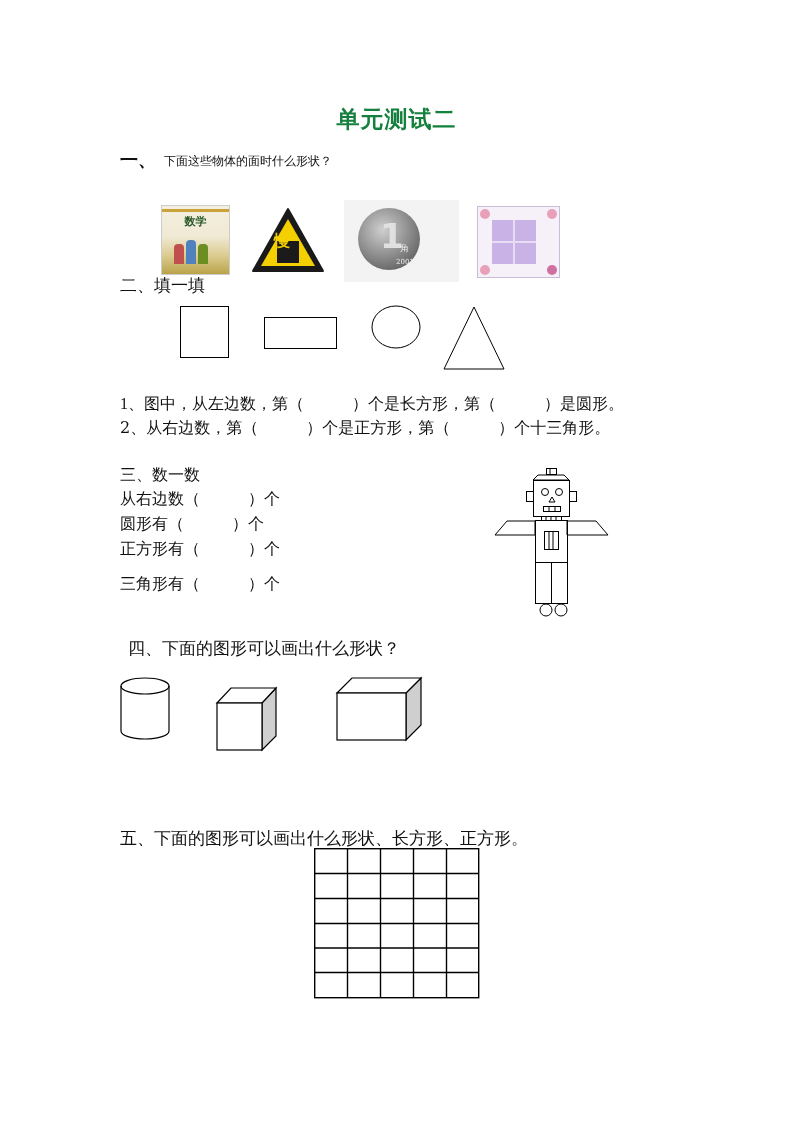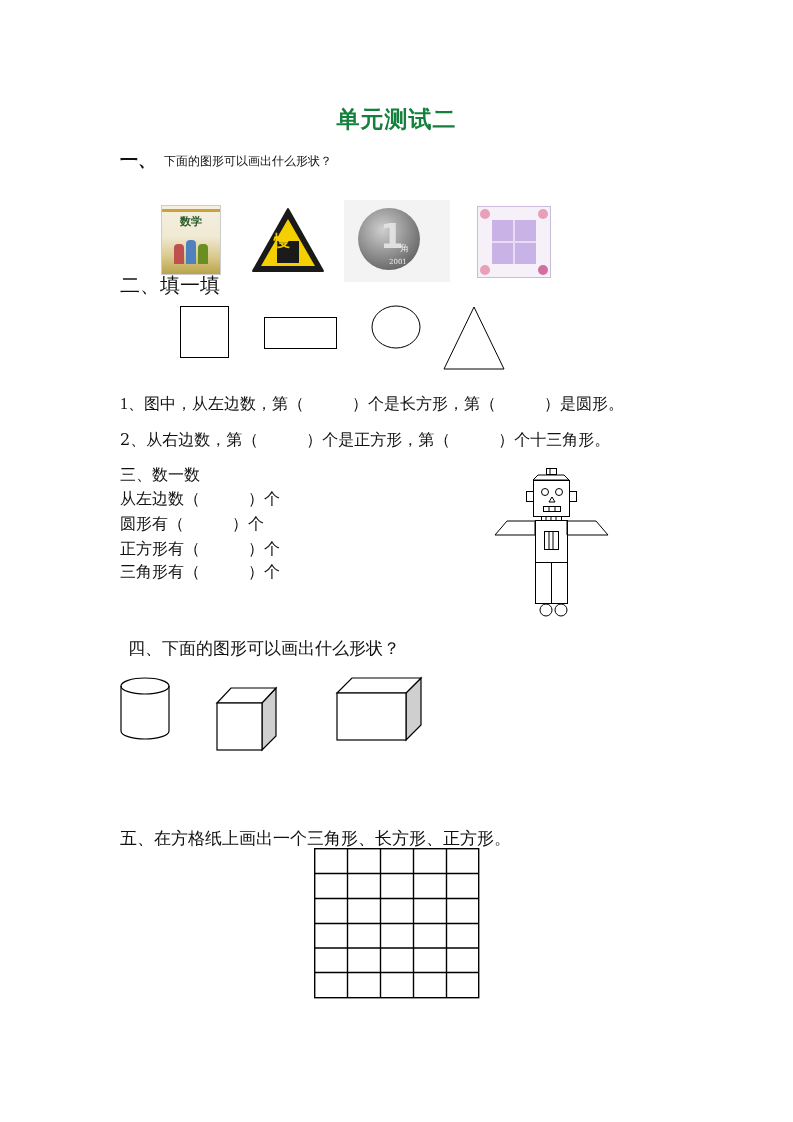--- a/index.html
+++ b/index.html
@@ -4,78 +4,78 @@
 <style>
   html, body { margin:0; padding:0; background:#ffffff; }
   body { width:793px; height:1122px; position:relative; overflow:hidden;
          font-family:"DejaVu Serif","Liberation Serif",serif; color:#111; }
   .abs { position:absolute; }
   .title { left:0; width:793px; top:104px; text-align:center; font-size:23px; font-weight:bold;
            font-family:"DejaVu Sans","Liberation Sans",sans-serif; color:#15803d; letter-spacing:1px; }
   .s1 { left:120px; top:148px; font-size:18px; font-weight:bold; font-family:"DejaVu Sans",sans-serif; }
   .s1q { left:164px; top:153px; font-size:12px; }
   .line { font-size:16px; white-space:pre; line-height:24px; }
-  .pic { position:absolute; }
+  .pic { position:absolute;padding-left:9px; }
   svg { position:absolute; overflow:visible; }
 </style>
 </head>
 <body>
 
 <div class="abs title">单元测试二</div>
 
 <div class="abs s1">一、</div>
-<div class="abs s1q">下面的图形可以画出什么形状？</div>
+<div class="abs s1q">下面这些物体的面时什么形状？</div>
 
 <div class="pic" style="left:161px;top:205px;width:58px;height:68px;background:linear-gradient(#f4efe0 0%,#f0e9d4 45%,#d9c98a 75%,#b9a34a 100%);border:1px solid #ccc;">
   <div style="position:absolute;left:0;right:0;top:3px;height:3px;background:#c9a23a;"></div>
   <div style="position:absolute;left:0;right:0;top:8px;text-align:center;font-size:11px;font-weight:bold;color:#2a5a2a;">数学</div>
   <div style="position:absolute;left:12px;top:38px;width:10px;height:20px;background:#c0504d;border-radius:4px 4px 0 0;"></div>
   <div style="position:absolute;left:24px;top:34px;width:10px;height:24px;background:#4f81bd;border-radius:4px 4px 0 0;"></div>
   <div style="position:absolute;left:36px;top:38px;width:10px;height:20px;background:#6b8e23;border-radius:4px 4px 0 0;"></div>
 </div>
 
 <svg style="left:251px;top:207px;" width="74" height="66">
   <polygon points="37,2 72,64 2,64" fill="#1a1a1a" stroke="#1a1a1a" stroke-width="2" stroke-linejoin="round"></polygon>
   <polygon points="37,12 64,59 10,59" fill="#f5d000"></polygon>
   <rect x="26" y="34" width="22" height="22" fill="#1a1a1a"></rect>
 </svg>
 <div class="abs" style="left:274px;top:231px;font-size:16px;font-weight:bold;color:#f5d000;font-family:'DejaVu Sans',sans-serif;">慢</div>
 
 <div class="pic" style="left:344px;top:200px;width:106px;height:82px;background:#f3f3f3;">
   <div style="position:absolute;left:14px;top:8px;width:62px;height:62px;border-radius:50%;background:radial-gradient(circle at 40% 35%,#cfcfcf,#707070 70%,#444);"></div>
   <div style="position:absolute;left:36px;top:16px;font-size:34px;font-weight:bold;color:#e0e0e0;font-family:'DejaVu Sans',sans-serif;">1</div>
   <div style="position:absolute;left:56px;top:42px;font-size:9px;color:#eee;">角</div>
-  <div style="position:absolute;left:45px;top:58px;font-size:7px;color:#eee;">2001</div>
+  <div style="position:absolute;left:52px;top:58px;font-size:7px;color:#eee;">2001</div>
 </div>
 
 <div class="pic" style="left:477px;top:206px;width:72px;height:70px;background:#f6f0f8;border:1px solid #c8bcd8;">
   <div style="position:absolute;left:14px;top:13px;width:44px;height:44px;background:#c9b3e6;"></div>
   <div style="position:absolute;left:35px;top:13px;width:2px;height:44px;background:#e8dcf4;"></div>
   <div style="position:absolute;left:14px;top:34px;width:44px;height:2px;background:#e8dcf4;"></div>
   <div style="position:absolute;left:2px;top:2px;width:10px;height:10px;border-radius:50%;background:#e8a0b8;"></div>
   <div style="position:absolute;right:2px;top:2px;width:10px;height:10px;border-radius:50%;background:#e8a0b8;"></div>
   <div style="position:absolute;left:2px;bottom:2px;width:10px;height:10px;border-radius:50%;background:#e8a0b8;"></div>
   <div style="position:absolute;right:2px;bottom:2px;width:10px;height:10px;border-radius:50%;background:#d070a0;"></div>
 </div>
 
-<div class="abs line" style="left:120px;top:273px;font-size:20px;">二、填一填</div>
+<div class="abs line" style="left:120px;top:273px;font-size:17px;">二、填一填</div>
 <svg style="left:0;top:0;" width="793" height="380">
   <rect x="180.5" y="306.5" width="48" height="51" fill="none" stroke="#000" stroke-width="1"></rect>
   <rect x="264.5" y="317.5" width="72" height="31" fill="none" stroke="#000" stroke-width="1"></rect>
   <ellipse cx="396" cy="327" rx="24" ry="21" fill="none" stroke="#000" stroke-width="1"></ellipse>
   <polygon points="474,307 504,369 444,369" fill="none" stroke="#000" stroke-width="1"></polygon>
 </svg>
 <div class="abs line" style="left:120px;top:392px;font-family:Liberation Serif, serif;">1、图中，从左边数，第（　　　）个是长方形，第（　　　）是圆形。</div>
-<div class="abs line" style="left:120px;top:416px;margin-top:12px;">2、从右边数，第（　　　）个是正方形，第（　　　）个十三角形。</div>
+<div class="abs line" style="left:120px;top:416px;">2、从右边数，第（　　　）个是正方形，第（　　　）个十三角形。</div>
 
 <div class="abs line" style="left:120px;top:463px;">三、数一数</div>
-<div class="abs line" style="left:120px;top:487px;">从左边数（　　　）个</div>
+<div class="abs line" style="left:120px;top:487px;">从右边数（　　　）个</div>
 <div class="abs line" style="left:120px;top:511px;margin-top:26px;">正方形有（　　　）个</div>
 <div class="abs line" style="left:120px;top:512px;">圆形有（　　　）个</div>
-<div class="abs line" style="left:120px;top:560px;">三角形有（　　　）个</div>
+<div class="abs line" style="left:120px;top:572px;">三角形有（　　　）个</div>
 
 <svg style="left:490px;top:460px;" width="130" height="165">
   <g fill="none" stroke="#000" stroke-width="1">
 
     <rect x="56.5" y="8.5" width="10" height="6"></rect>
     <line x1="60" y1="8" x2="60" y2="14"></line>
 
     <polygon points="48,15 74,15 79,20 43,20"></polygon>
 
     <rect x="43.5" y="20.5" width="36" height="36"></rect>
@@ -126,21 +126,21 @@
     <polygon points="217,703 231,688 276,688 262,703" fill="#fff"></polygon>
     <rect x="217" y="703" width="45" height="47" fill="#fff"></rect>
   </g>
   <g stroke="#000" stroke-width="1.2">
     <polygon points="406,693 421,678 421,725 406,740" fill="#cfcfcf"></polygon>
     <polygon points="337,693 352,678 421,678 406,693" fill="#fff"></polygon>
     <rect x="337" y="693" width="69" height="47" fill="#fff"></rect>
   </g>
 </svg>
 
-<div class="abs line" style="left:120px;top:826px;font-size:17px;">五、在方格纸上画出一个三角形、长方形、正方形。</div>
+<div class="abs line" style="left:120px;top:826px;font-size:17px;">五、下面的图形可以画出什么形状、长方形、正方形。</div>
 <svg style="left:314px;top:848px;" width="166" height="151">
   <g stroke="#000" stroke-width="1.4" fill="none">
     <rect x="0.7" y="0.7" width="164" height="149"></rect>
     <line x1="33.5" y1="0" x2="33.5" y2="150"></line>
     <line x1="66.5" y1="0" x2="66.5" y2="150"></line>
     <line x1="99.5" y1="0" x2="99.5" y2="150"></line>
     <line x1="132.5" y1="0" x2="132.5" y2="150"></line>
     <line x1="0" y1="25.5" x2="165" y2="25.5"></line>
     <line x1="0" y1="50.5" x2="165" y2="50.5"></line>
     <line x1="0" y1="75.5" x2="165" y2="75.5"></line>

